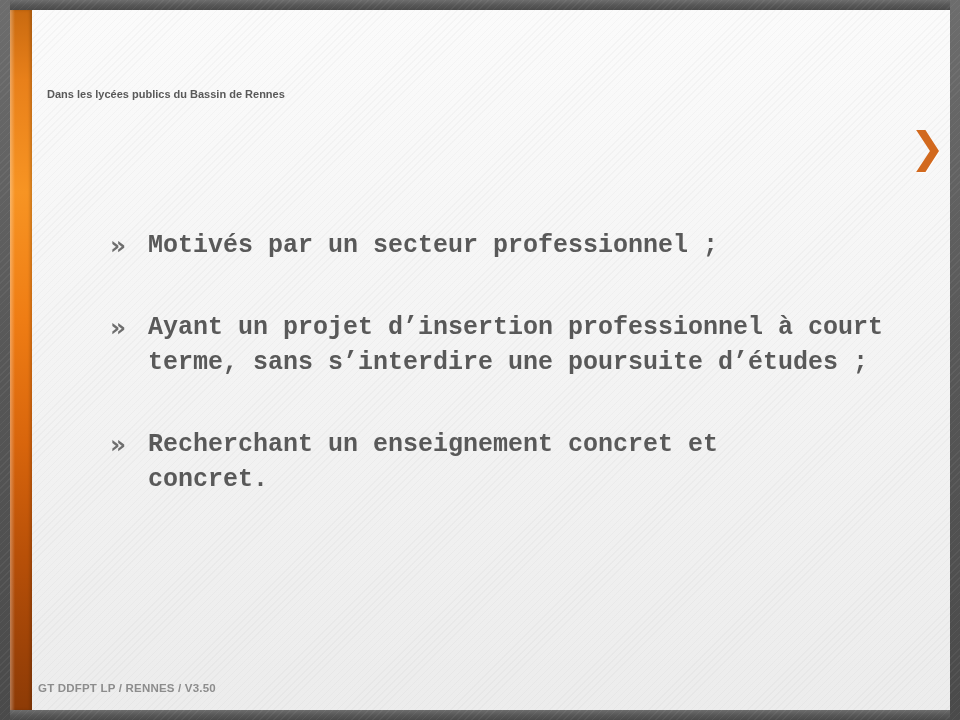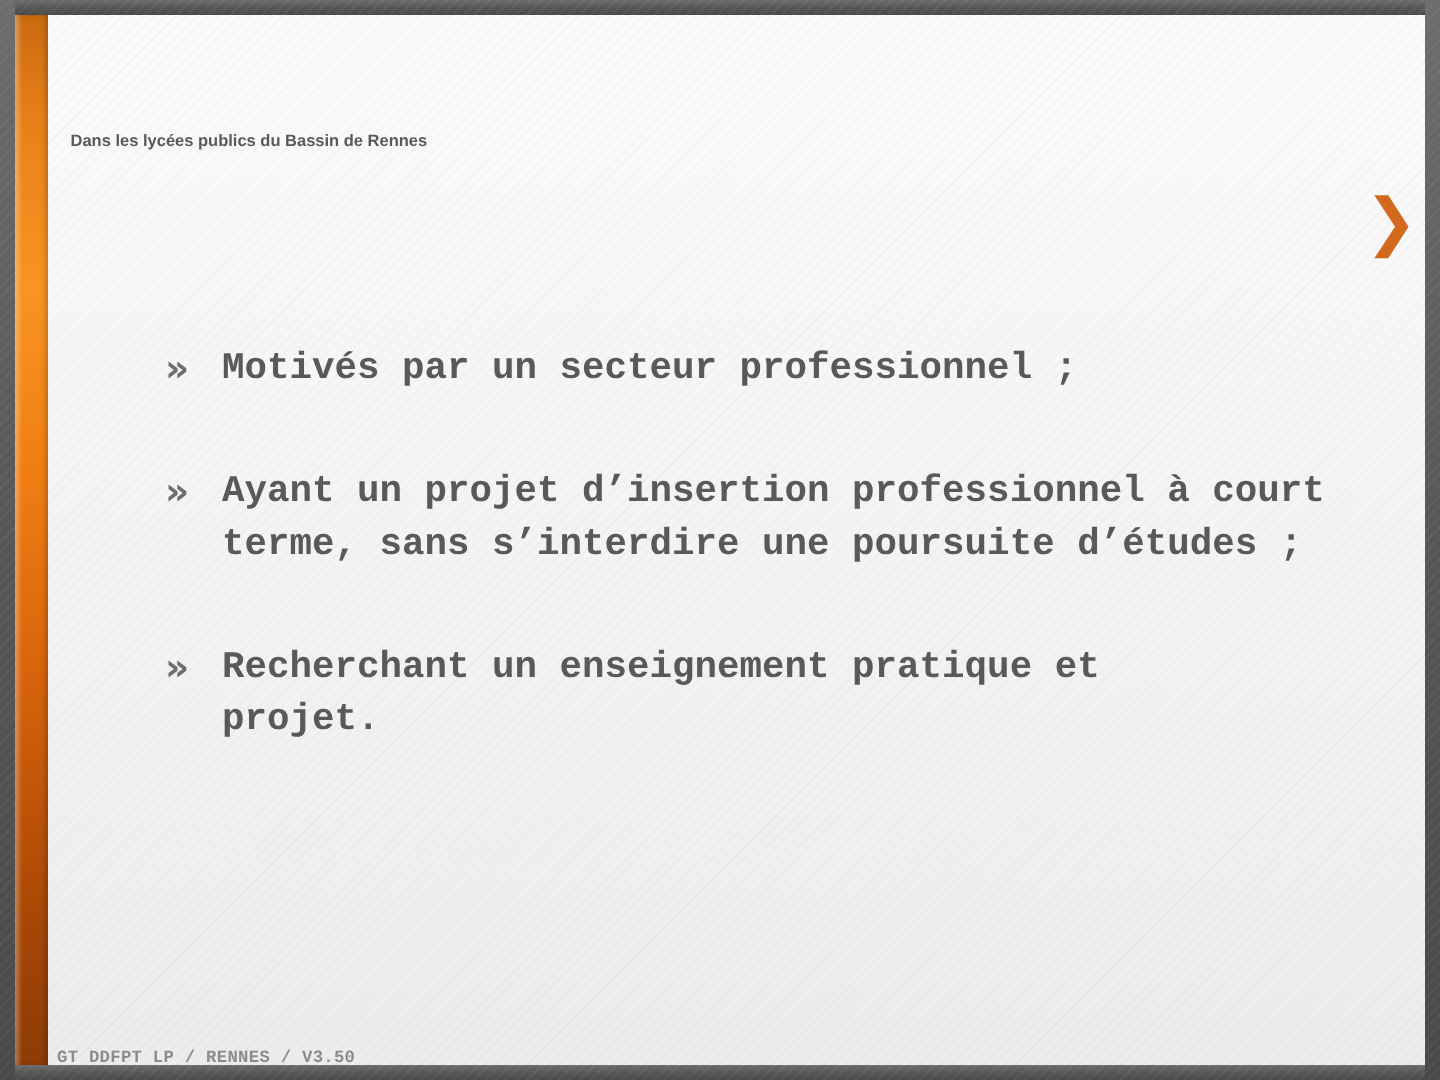--- a/index.html
+++ b/index.html
@@ -155,26 +155,25 @@
     line-height: 1.42;
     max-width: 770px;
     font-family: Liberation Mono, monospace;
   }
   .bullet:nth-child(2) .bullet-text { max-width: 775px; }
   .bullet:nth-child(3) .bullet-text { max-width: 680px; }
 
   .footer {
     position: absolute;
     left: 38px;
-    bottom: 8px;
+    bottom: 26px;
     font-size: 11.5px;
     font-weight: bold;
     color: #8c8c8c;
     letter-spacing: 0.2px;
-    font-family: Liberation Mono, monospace;
   }
 </style>
 </head>
 <body>
 
 <div class="slide">
 
   <div class="frame-top"></div>
   <div class="frame-bottom"></div>
   <div class="frame-left"></div>
@@ -195,20 +194,20 @@
       <span class="bullet-text">Motivés par un secteur professionnel ;</span>
     </div>
 
     <div class="bullet">
       <span class="bullet-marker">»</span>
       <span class="bullet-text">Ayant un projet d’insertion professionnel à court terme, sans s’interdire une poursuite d’études ;</span>
     </div>
 
     <div class="bullet">
       <span class="bullet-marker">»</span>
-      <span class="bullet-text">Recherchant un enseignement pratique et projet.</span>
+      <span class="bullet-text">Recherchant un enseignement concret et concret.</span>
     </div>
 
   </div>
 
   <div class="footer">GT DDFPT LP / RENNES / V3.50</div>
 
 </div>
 
 </body></html>

